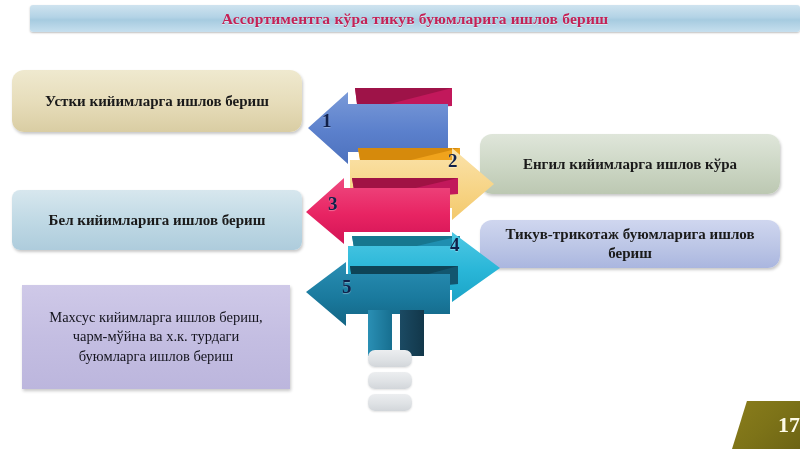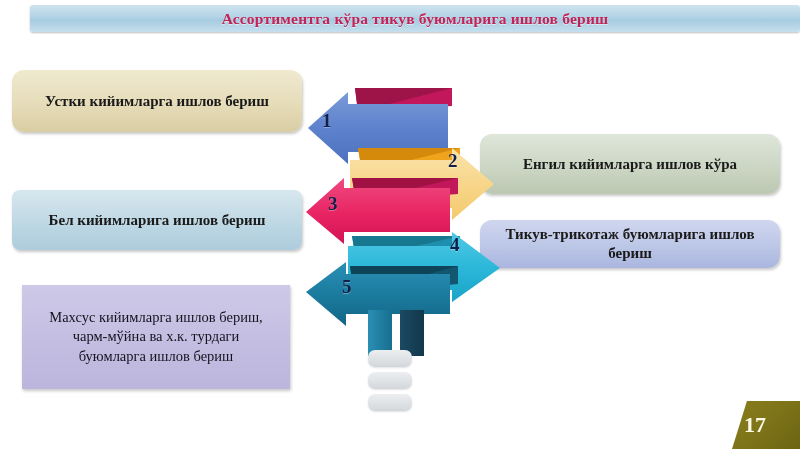--- a/index.html
+++ b/index.html
@@ -132,21 +132,21 @@
   .page-badge {
     position: absolute;
     right: 0;
     bottom: 0;
     width: 68px;
     height: 48px;
     background: linear-gradient(135deg, #8a7d1c 0%, #7d7318 50%, #6d6414 100%);
     clip-path: polygon(22% 0%, 100% 0%, 100% 100%, 0% 100%);
     display: flex;
     align-items: center;
-    justify-content: flex-start;
+    justify-content: flex-end;
   }
   .page-num {
     font-family: "Liberation Serif", serif;
     font-weight: bold;
     font-size: 22px;
     color: #fdfbe8;
     padding-left: 12px;
   }
 </style>
 </head>

